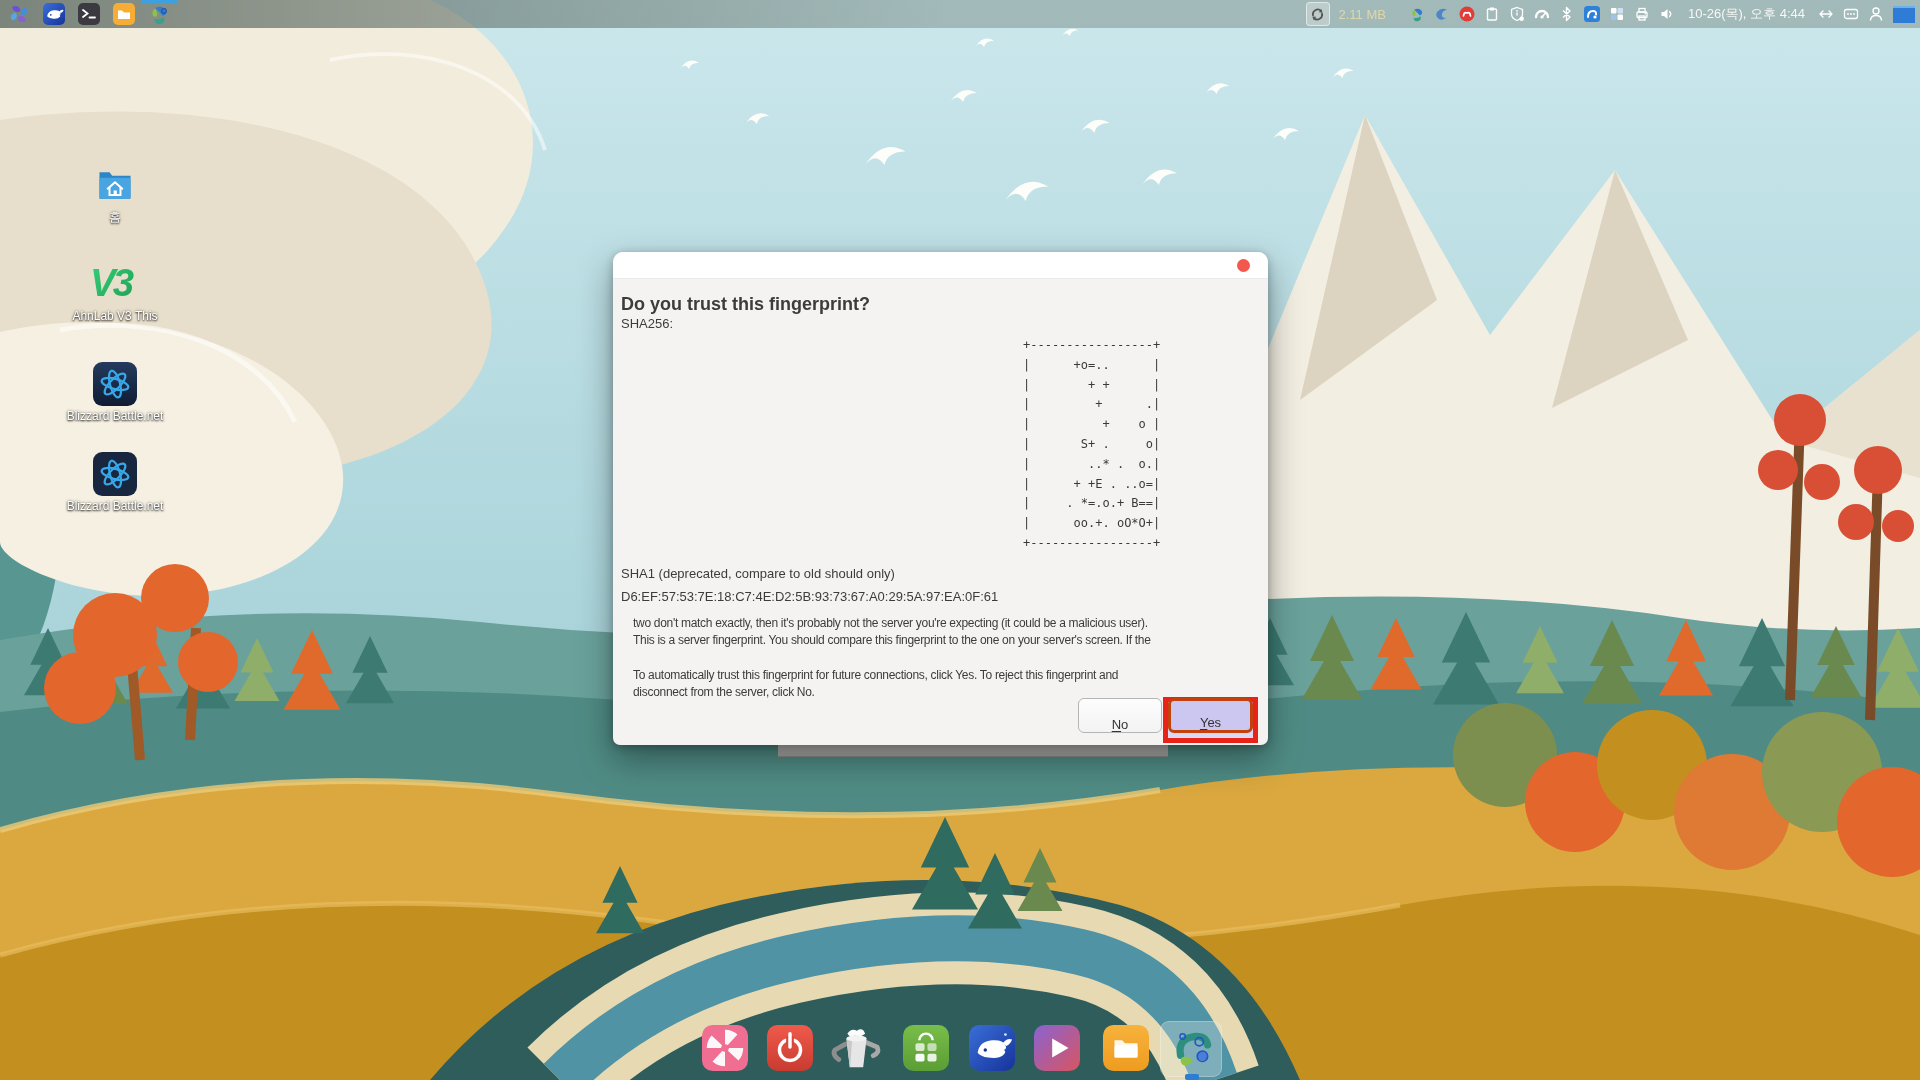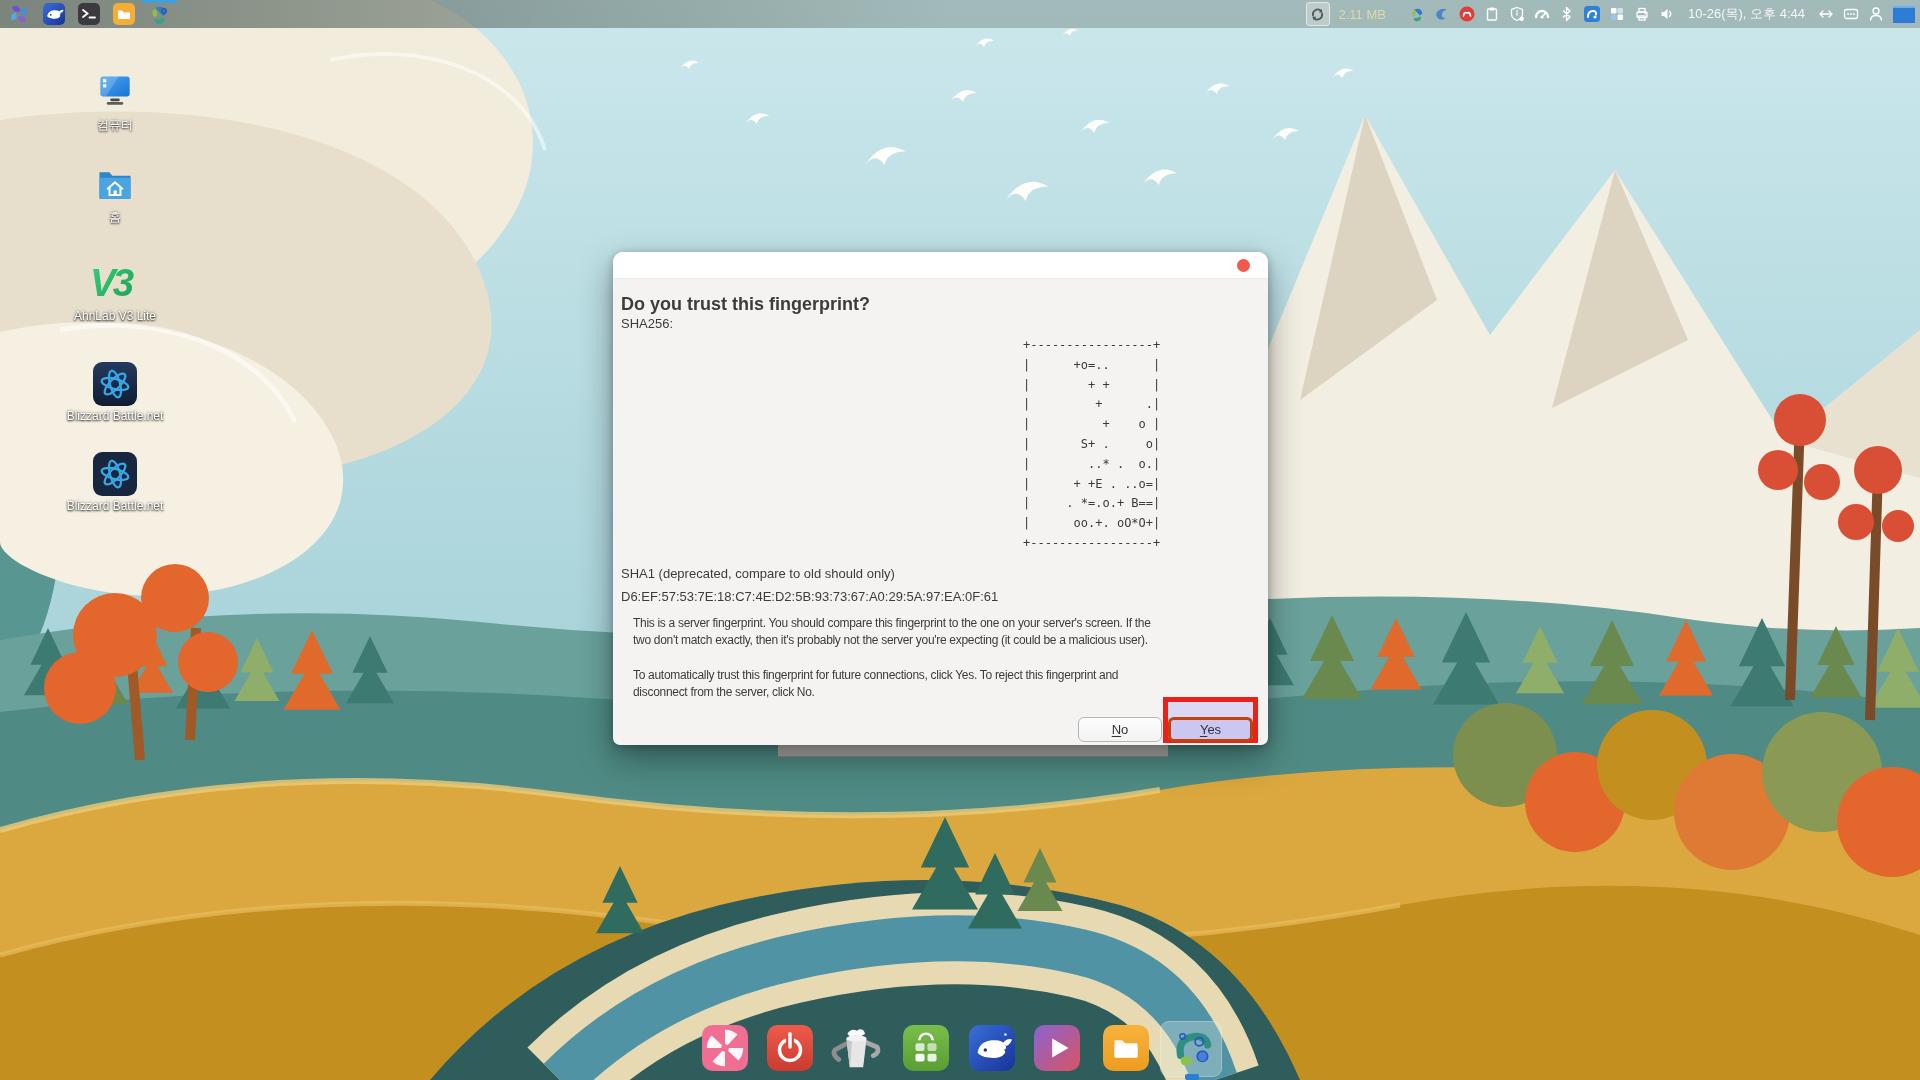--- a/index.html
+++ b/index.html
@@ -43,23 +43,23 @@
           font-size:14px;font-weight:600;color:#3a3a3a;}
   .dclose{position:absolute;right:18px;top:7px;width:13px;height:13px;border-radius:50%;
           background:#f2594e;}
   .q{position:absolute;left:8px;top:42px;font-size:18px;font-weight:bold;}
   .shal{position:absolute;left:8px;font-size:13px;}
   .fpblock{position:absolute;left:84px;top:163px;width:160px;text-align:center;
            font-size:13px;line-height:16.4px;white-space:pre;}
   .art{position:absolute;left:410px;top:84px;font-family:"DejaVu Sans Mono",monospace;
        font-size:12px;line-height:19.8px;white-space:pre;color:#3a3a3a;}
   .para{position:absolute;left:20px;font-size:12px;letter-spacing:-0.3px;line-height:17px;white-space:nowrap;}
-  .btn{position:absolute;top:465px;width:84px;height:25px;border-radius:6px;
+  .btn{position:absolute;top:446px;width:84px;height:35px;border-radius:6px;
        font-family:"Liberation Sans",sans-serif;font-size:13px;color:#333;
-       display:flex;align-items:center;justify-content:center;cursor:pointer;box-sizing:border-box;}
+       display:flex;align-items:flex-end;justify-content:center;cursor:pointer;box-sizing:border-box;}
   .btn-no{left:465px;background:linear-gradient(#fdfdfd,#f3f3f3);border:1px solid #b5b5b5;}
   .btn-yes{left:555px;width:85px;background:#cbc7f0;border:3px solid #c2410c;}
   .mn{text-decoration:underline;text-underline-offset:2px;}
   .redbox{position:absolute;left:550px;top:445px;width:95px;height:46px;box-sizing:border-box;
           border:5px solid #e62219;background:#dbd8f4;z-index:-0;}
 
   
   .dock{position:absolute;left:0;top:1020px;width:1920px;height:60px;z-index:30;}
   .dock-ic{position:absolute;top:5px;width:46px;height:46px;}
   .dock-hl{position:absolute;left:1160px;top:1px;width:62px;height:56px;border-radius:9px;
@@ -296,37 +296,20 @@
           <circle cx="11" cy="8" r="0.9" fill="#fff"></circle>
       </svg>
       <svg class="tray" viewBox="0 0 16 16">
         <circle cx="8" cy="5" r="3" stroke="#fff" stroke-width="1.4" fill="none"></circle>
         <path d="M2.5,14 Q3,9.5 8,9.5 Q13,9.5 13.5,14" stroke="#fff" stroke-width="1.4" fill="none" stroke-linecap="round"></path>
       </svg>
       <span class="wsrect"></span>
     </div>
   </div>
 
-  <div class="dicon" style="top:70px;">
-    <svg width="44" height="44" viewBox="0 0 48 48">
-      <defs>
-          <linearGradient id="mon" x1="0" y1="0" x2="1" y2="1">
-        <stop offset="0" stop-color="#4aa8f0"></stop>
-            <stop offset="1" stop-color="#1a72d8"></stop>
-          </linearGradient>
-        </defs>
-      <rect x="8" y="7" width="32" height="22" rx="3" fill="url(#mon)"></rect>
-      <path d="M8,7 L28,7 L14,29 L8,29 Z" fill="#ffffff" opacity="0.18"></path>
-      <rect x="11" y="10" width="3.5" height="3.5" fill="#fff"></rect>
-      <rect x="11" y="15.5" width="3.5" height="3.5" fill="#fff"></rect>
-      <rect x="19" y="31" width="10" height="3" rx="1" fill="#4a4a4a"></rect>
-      <rect x="15" y="35" width="18" height="3" rx="1.5" fill="#5c5c5c"></rect>
-    </svg>
-    <span class="dlabel">컴퓨터</span>
-  </div>
 
   <div class="dicon" style="top:164px;">
     <svg width="44" height="42" viewBox="0 0 48 46">
       <path d="M7,9 L18,9 L21,13 L41,13 L41,38 L7,38 Z" fill="#2d86c6"></path>
       <rect x="7" y="15" width="34" height="23" rx="2" fill="#49a5e2"></rect>
       <path d="M16,27 L24,20 L32,27" stroke="#fff" stroke-width="2.2" fill="none" stroke-linecap="round" stroke-linejoin="round"></path>
       <path d="M18,26 L18,34 L30,34 L30,26" stroke="#fff" stroke-width="2.2" fill="none" stroke-linecap="round"></path>
       <rect x="22.5" y="29" width="3.5" height="5" fill="#fff"></rect>
     </svg>
     <span class="dlabel">홈</span>
@@ -335,21 +318,21 @@
   <div class="dicon" style="top:260px;">
     <svg width="54" height="46" viewBox="0 0 56 48">
       <defs>
           <linearGradient id="v3g" x1="0" y1="0" x2="1" y2="1">
         <stop offset="0" stop-color="#35d07a"></stop>
             <stop offset="1" stop-color="#1fa055"></stop>
           </linearGradient>
         </defs>
       <text x="2" y="38" font-family="Liberation Sans,sans-serif" font-size="40" font-weight="bold" font-style="italic" fill="url(#v3g)" letter-spacing="-3">V3</text>
     </svg>
-    <span class="dlabel">AhnLab V3 Lite</span>
+    <span class="dlabel">AhnLab V3 This</span>
   </div>
 
   <div class="dicon" style="top:362px;">
     <svg width="44" height="44" viewBox="0 0 48 48">
       <defs>
           <linearGradient id="bn1" x1="0" y1="0" x2="0" y2="1">
         <stop offset="0" stop-color="#243a5e"></stop>
             <stop offset="1" stop-color="#101c33"></stop>
           </linearGradient>
         </defs>
@@ -395,22 +378,22 @@
 <span>|        ..* .  o.|</span>
 <span>|      + +E . ..o=|</span>
 <span>|     . *=.o.+ B==|</span>
 <span>|      oo.+. oO*O+|</span>
 <span>+-----------------+</span></div>
 
     <div class="shal" style="top:314px;">SHA1 (deprecated, compare to old should only)</div>
     <div class="shal" style="top:337px;">D6:EF:57:53:7E:18:C7:4E:D2:5B:93:73:67:A0:29:5A:97:EA:0F:61</div>
 
     <div class="para" style="top:363px;">
+      <div>two don't match exactly, then it's probably not the server you're expecting (it could be a malicious user).</div>
       <div>This is a server fingerprint. You should compare this fingerprint to the one on your server's screen. If the</div>
-      <div>two don't match exactly, then it's probably not the server you're expecting (it could be a malicious user).</div>
     </div>
     <div class="para" style="top:415px;">
       <div>To automatically trust this fingerprint for future connections, click Yes. To reject this fingerprint and</div>
       <div>disconnect from the server, click No.</div>
     </div>
 
     <div class="redbox"></div>
 
     <div class="btn btn-no">
         <span><span class="mn">N</span><span>o</span></span>

